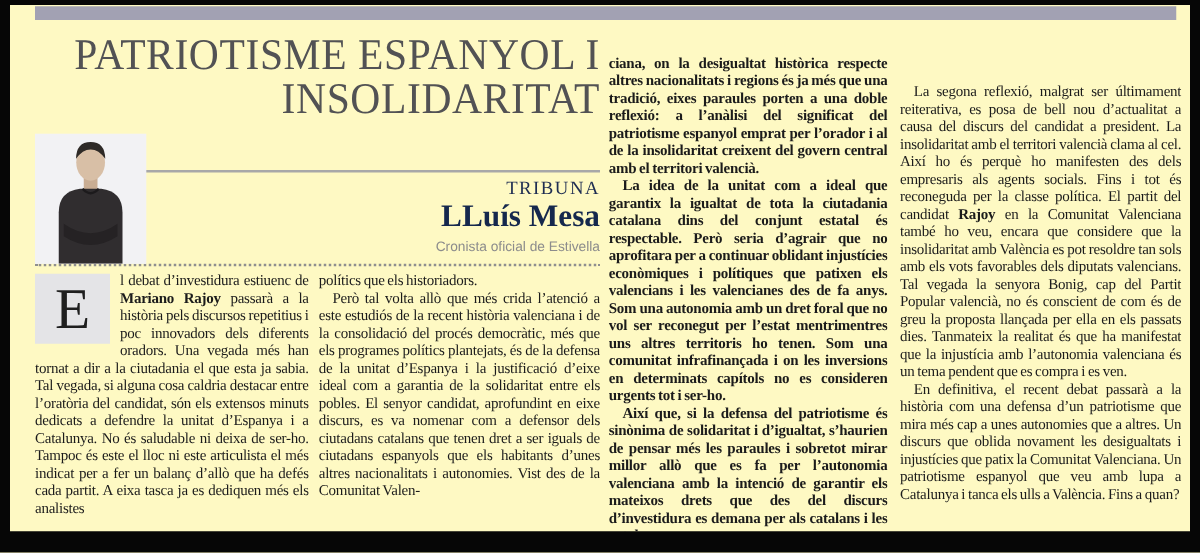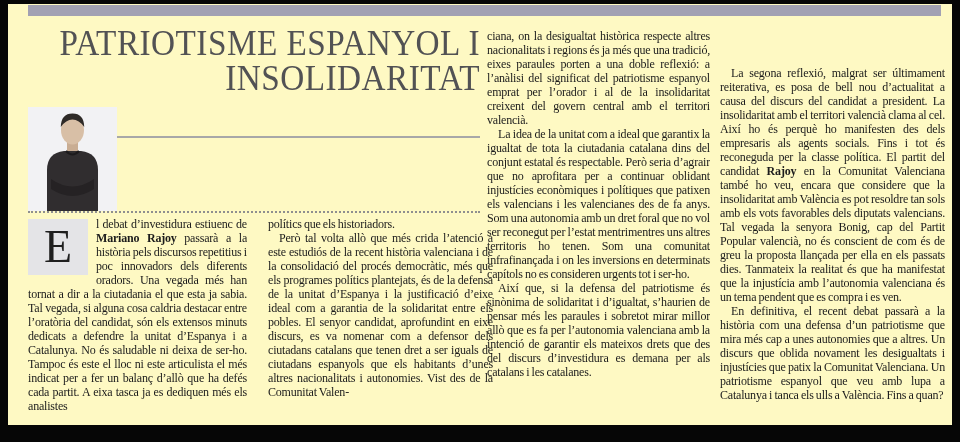--- a/index.html
+++ b/index.html
@@ -71,22 +71,22 @@
     font-family:"Liberation Serif", serif;
     font-size:12px; line-height:14px;
     letter-spacing:-0.2px; word-spacing:-0.6px;
     color:#1b1b1b;
     text-align:justify;
     overflow:hidden;
   }
   .col p { margin:0; }
   .col p.indent { text-indent:11px; }
   #col1 { left:20px;  top:213px; width:219px; height:202px; }
-  #col2 { left:260px; top:213px; width:225px; height:202px; }
-  #col3 { left:479px; top:25px;  width:223px; height:392px; }
+  #col2 { left:247px; top:213px; width:225px; height:202px; }
+  #col3 { left:479px; top:39px;  width:223px; height:392px;font-weight:bold; }
   #col4 { left:712px; top:25px;  width:225px; height:392px;margin-top:37px; }
   .dropcap {
     float:left;
     width:60px; height:56px;
     background:#e4e4e7;
     color:#1f1f1f;
     font-family:"Liberation Serif", serif;
     font-size:46px; line-height:56px;
     text-align:center;
     margin:2px 8px 2px 0;
@@ -113,20 +113,25 @@
       <rect width="89" height="104" fill="#f2f2f4"></rect>
       <rect x="39" y="33" width="11" height="12" fill="#c9ad93"></rect>
       <ellipse cx="44.5" cy="23" rx="11.5" ry="14.5" fill="#d8bfa6"></ellipse>
       <path d="M32.8 20 Q33 6.5 44.5 6.5 Q56 6.5 56.2 20 Q51 12.5 44.5 12.5 Q38 12.5 32.8 20 Z" fill="#2e2a27"></path>
       <path d="M19 104 L19 63 Q19 46 36 44 L53 44 Q70 46 70 63 L70 104 Z" fill="#302d2f"></path>
       <path d="M23 72 Q44.5 87 66 72 L66 82 Q44.5 96 23 82 Z" fill="#252224"></path>
       <path d="M38 44 Q44.5 51 51 44" stroke="#1c1a1c" stroke-width="2" fill="none"></path>
     </svg>
   </div>
 
+  <div class="byline">
+    <div class="kicker">TRIBUNA</div>
+    <div class="author">LLuís Mesa</div>
+    <div class="role">Cronista oficial de Estivella</div>
+  </div>
 
   <div class="rule-dotted"></div>
 
   <div class="col" id="col1">
       <p><span class="dropcap">E</span><span>l debat d’investidura estiuenc de </span><b>Mariano Rajoy</b><span> passarà a la història pels discursos repetitius i poc innovadors dels diferents oradors. Una vegada més han tornat a dir a la ciutadania el que esta ja sabia. Tal vegada, si alguna cosa caldria destacar entre l’oratòria del candidat, són els extensos minuts dedicats a defendre la unitat d’Espanya i a Catalunya. No és saludable ni deixa de ser-ho. Tampoc és este el lloc ni este articulista el més indicat per a fer un balanç d’allò que ha defés cada partit. A eixa tasca ja es dediquen més els analistes</span></p>
     </div>
   <div class="col" id="col2">
       <p><span>polítics que els historiadors.</span></p>
       <p class="indent"><span>Però tal volta allò que més crida l’atenció a este estudiós de la recent història valenciana i de la consolidació del procés democràtic, més que els programes polítics plantejats, és de la defensa de la unitat d’Espanya i la justificació d’eixe ideal com a garantia de la solidaritat entre els pobles. El senyor candidat, aprofundint en eixe discurs, es va nomenar com a defensor dels ciutadans catalans que tenen dret a ser iguals de ciutadans espanyols que els habitants d’unes altres nacionalitats i autonomies. Vist des de la Comunitat Valen-</span></p>
     </div>

